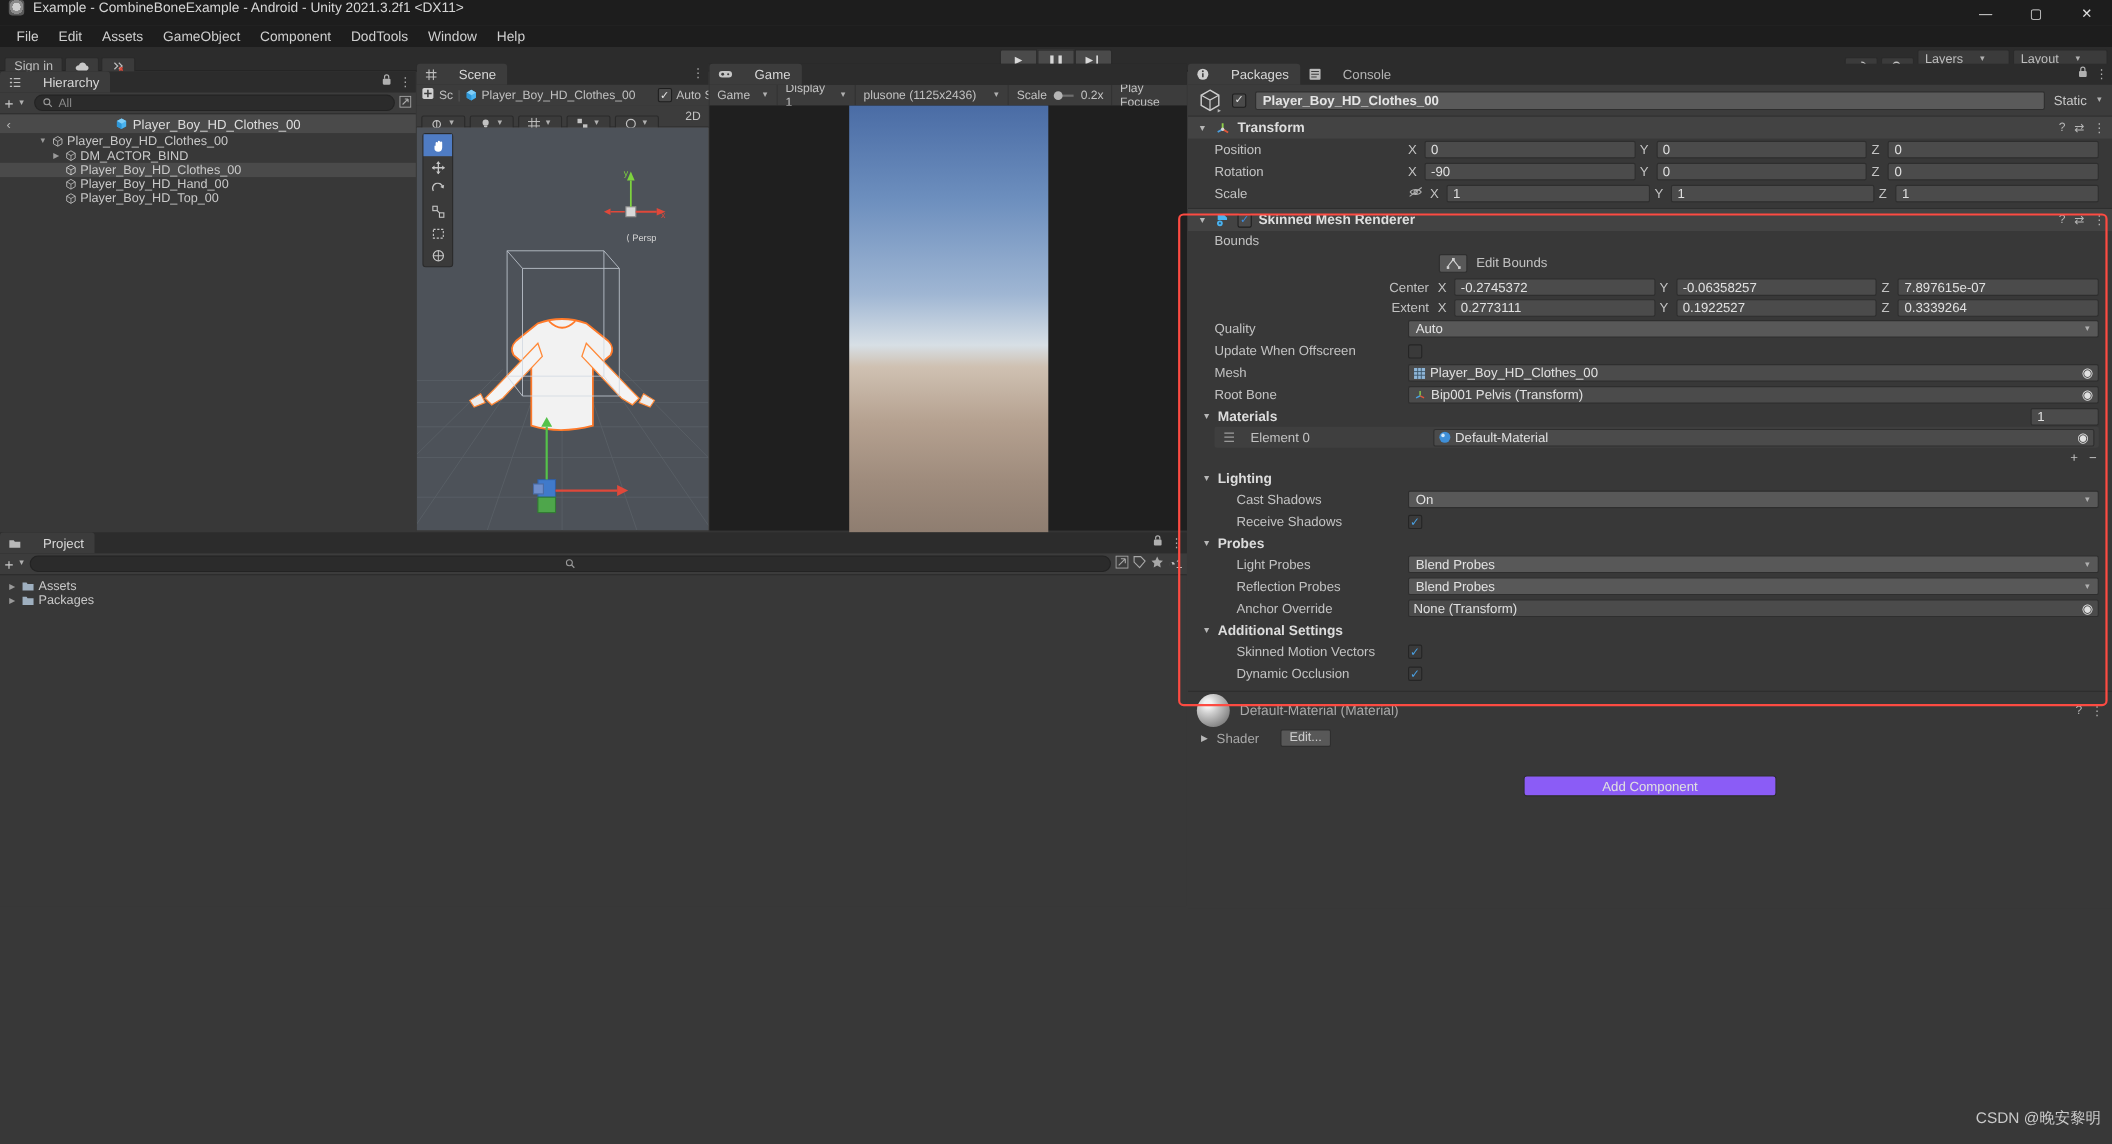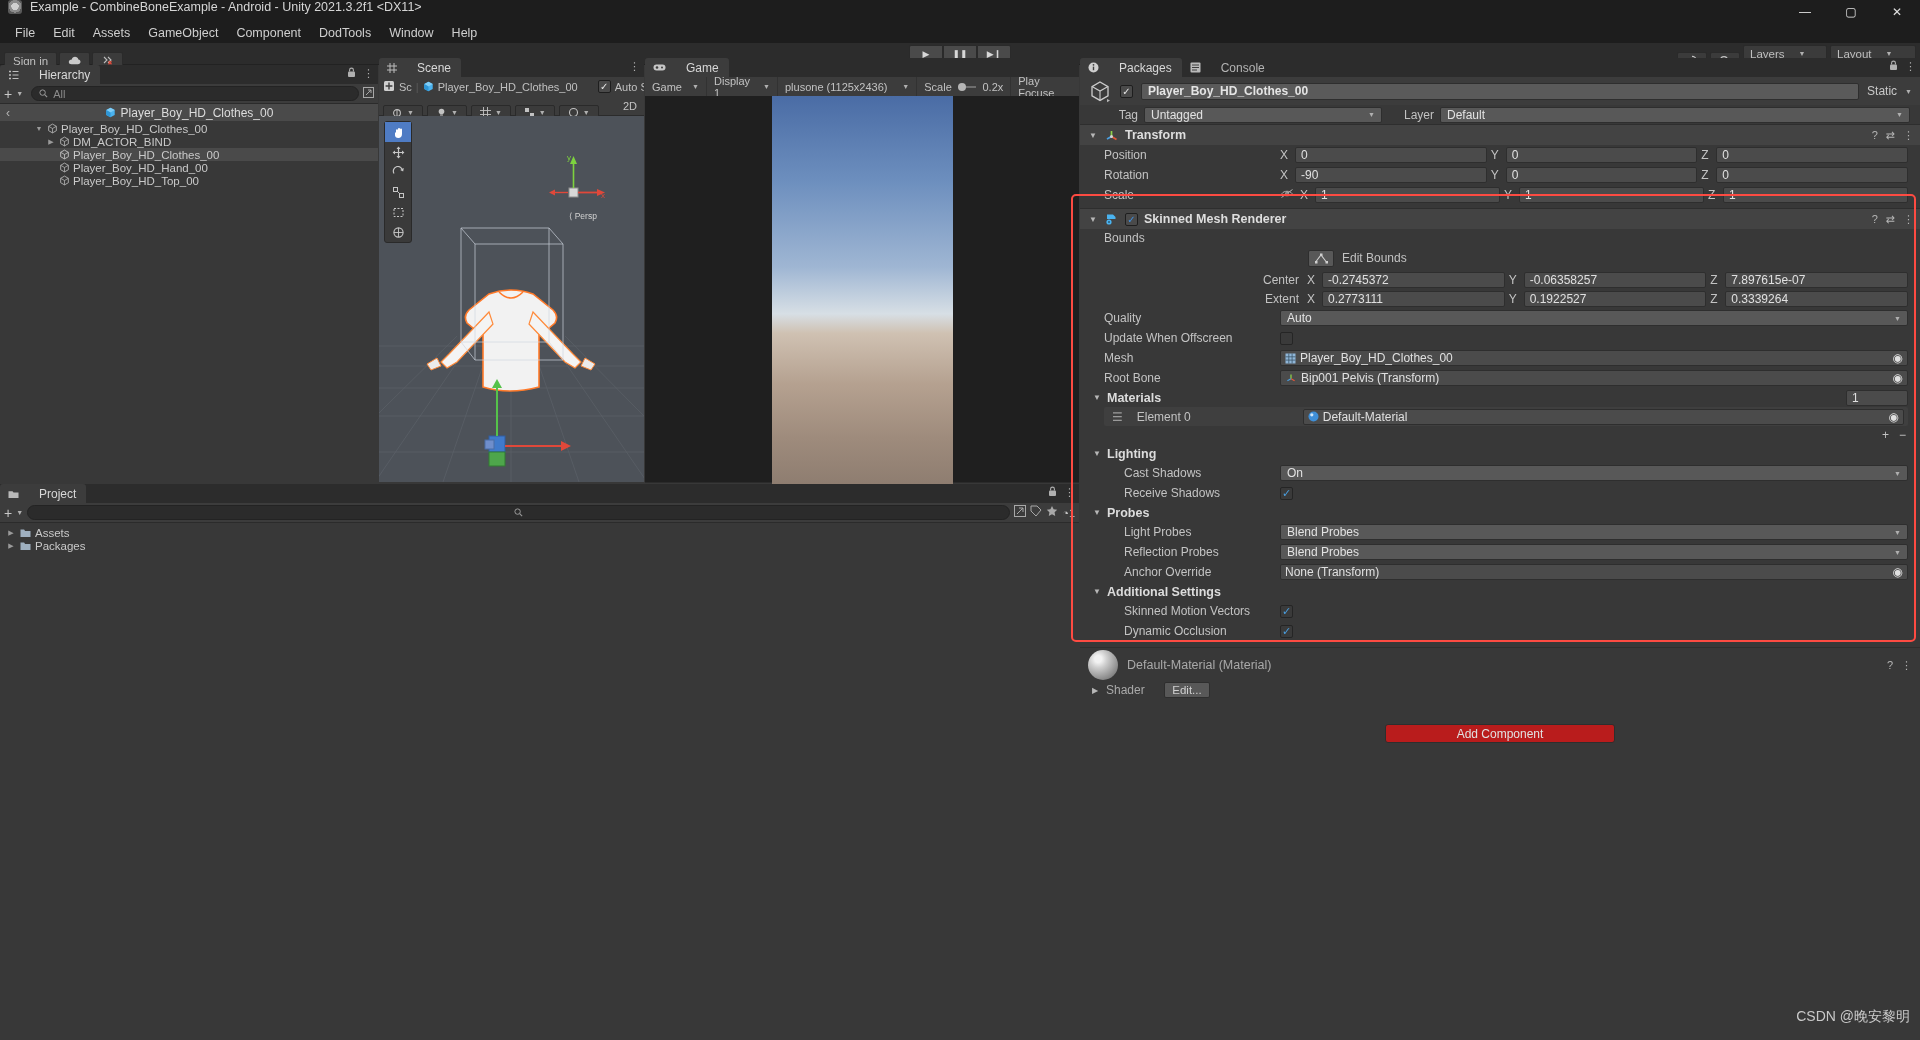--- a/index.html
+++ b/index.html
@@ -126,21 +126,21 @@
   .axis{ width:12px; text-align:left; color:#c3c3c3; font-size:12px; flex:none;}
   .vec{ display:flex; align-items:center; gap:4px; flex:1; }
   .vec .cell{ display:flex; align-items:center; gap:3px; flex:1; }
   .comp-head{ height:21px; background:#434343; display:flex; align-items:center; gap:6px;
               padding-left:8px; border-top:1px solid #2e2e2e; position:relative; }
   .comp-title{ font-size:12.5px; color:#dedede; font-weight:bold; }
   .foldarrow{ font-size:8px; color:#b7b7b7; width:10px; text-align:center; flex:none;}
   .headicons{ position:absolute; right:6px; display:flex; gap:8px; color:#b5b5b5; font-size:11px; align-items:center;}
   .section{ font-size:12.5px; color:#dcdcdc; font-weight:bold; }
   .redbox{ position:absolute; border:2px solid #fd4b42; border-radius:5px; pointer-events:none; }
-  .addcomp{ height:19px; background:#b91c1c; border:1px solid #2e2e2e; border-radius:3px;
+  .addcomp{ height:19px; background:#8b5cf6; border:1px solid #2e2e2e; border-radius:3px;
             display:flex; align-items:center; justify-content:center; font-size:12px; color:#e0e0e0;}
   .matprev{ width:30px;height:30px;border-radius:50%;flex:none;
             background:radial-gradient(circle at 34% 30%, #f2f2f2 0 12%, #cfcfcf 30%, #8d8d8d 70%, #5b5b5b 100%);}
   .watermark{ position:absolute; right:10px; bottom:14px; color:#c9c9c9; font-size:14px;}
   .divline{ height:1px; background:#2e2e2e; }
 </style>
 </head>
 <body>
 
 <div class="app">
@@ -611,32 +611,20 @@
         <path d="M19 20l3 1.6-3 1.6z" fill="#b5b5b5"></path>
       </svg>
       <span class="chk">✓</span>
       <div class="namefield">
         <span>Player_Boy_HD_Clothes_00</span>
       </div>
       <span class="statictxt">Static</span>
       <span class="caret">▼</span>
     </div>
 
-    <div class="row" style="height:19px;padding-left:16px;gap:6px">
-      <span style="width:42px;text-align:right">Tag</span>
-      <div class="dropdown" style="width:238px">
-        <span>Untagged</span>
-          <span class="caret">▼</span>
-      </div>
-      <span style="width:46px;text-align:right">Layer</span>
-      <div class="dropdown" style="flex:1;margin-right:10px">
-        <span>Default</span>
-          <span class="caret">▼</span>
-      </div>
-    </div>
 
     <div class="comp-head">
       <span class="foldarrow">▼</span>
       <svg width="15" height="15" viewBox="0 0 15 15">
         <path d="M7.5 8.5L7.5 3" stroke="#8ed24a" stroke-width="1.7"></path>
         <path d="M7.5 8.5L12.5 11.5" stroke="#e0573a" stroke-width="1.7"></path>
         <path d="M7.5 8.5L3 11" stroke="#4a9fe0" stroke-width="1.7"></path>
         <circle cx="7.5" cy="8.5" r="1.5" fill="#d6d6d6"></circle>
       </svg>
       <span class="comp-title">Transform</span>

